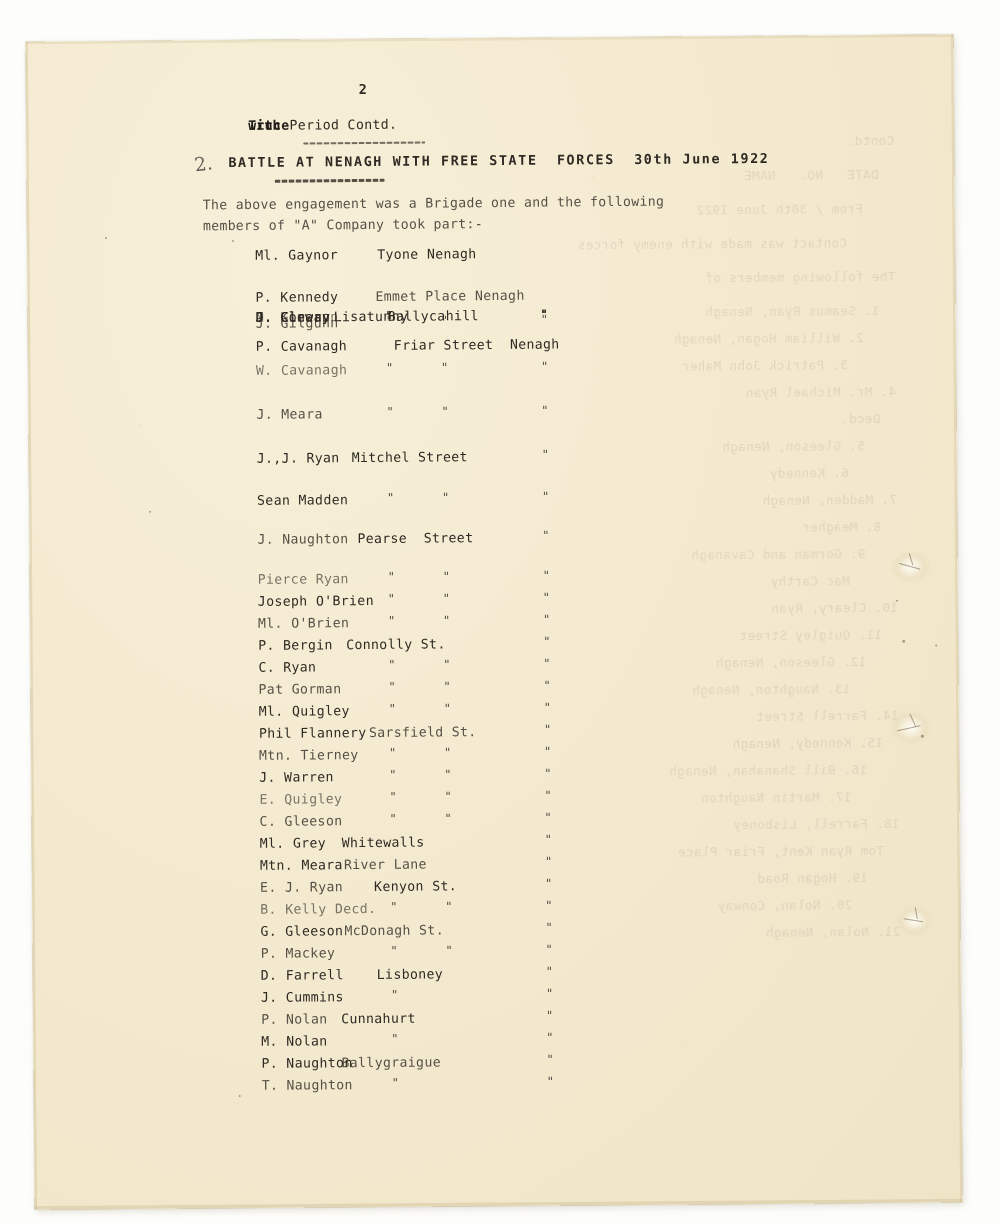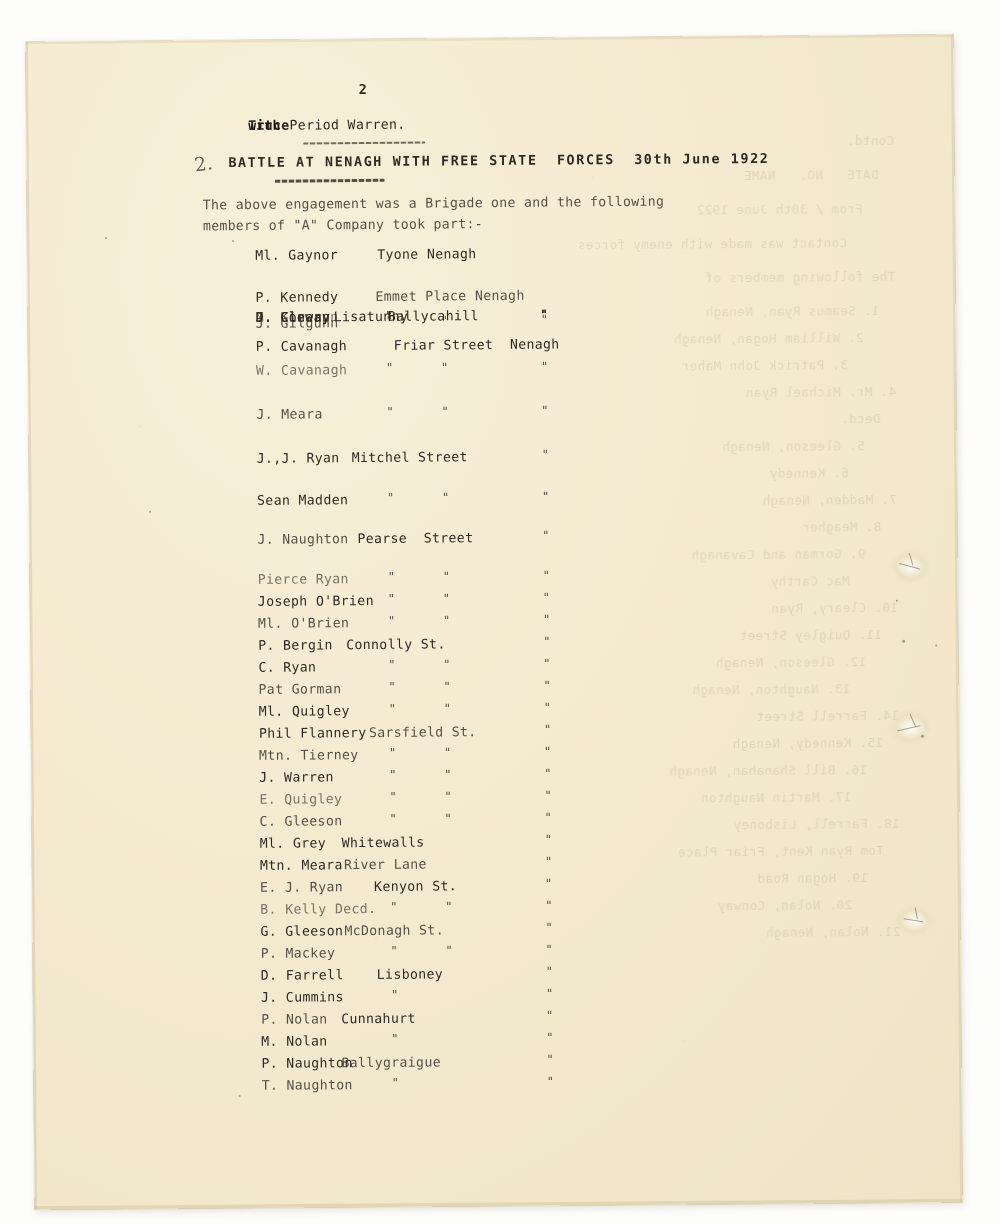--- a/index.html
+++ b/index.html
@@ -153,21 +153,21 @@
         <span class="bl" style="left: 92px; top: 832px;">19. Hogan Road</span>
         <span class="bl" style="left: 108px; top: 859px;">20. Nolan, Conway</span>
         <span class="bl" style="left: 60px; top: 886px;">21. Nolan, Nenagh</span>
       </div>
 
     <div id="type">
 
       <span class="t pgnum strong" style="left:333px;top:42px;">2</span>
 
       
-      <span class="t strong" style="left:222px;top:78px;"><span class="struck" style="display: inline-block;">Truce<span style="position: absolute; left: 0px; top: 0px; color: rgb(31, 28, 23); font-weight: bold; letter-spacing: 0.2px;">with</span></span><span>Period Warren.</span></span>
+      <span class="t strong" style="left:222px;top:78px;"><span class="struck" style="display: inline-block;">Truce<span style="position: absolute; left: 0px; top: 0px; color: rgb(31, 28, 23); font-weight: bold; letter-spacing: 0.2px;">with</span></span><span>Period Contd.</span></span>
 
       <div class="rule thin" style="left:277px;top:103px;width:122px;"></div>
 
       <span class="t ttl strong" style="left:202px;top:115px;">BATTLE AT NENAGH WITH FREE STATE  FORCES  30th June 1922</span>
 
       <div class="rule" style="left:248px;top:140px;width:110px;"></div>
 
       <span class="t bodytxt mid" style="left:176px;top:157px;">The above engagement was a Brigade one and the following</span>
       <span class="t bodytxt mid" style="left:176px;top:178px;">members of "A" Company took part:-</span>
 

